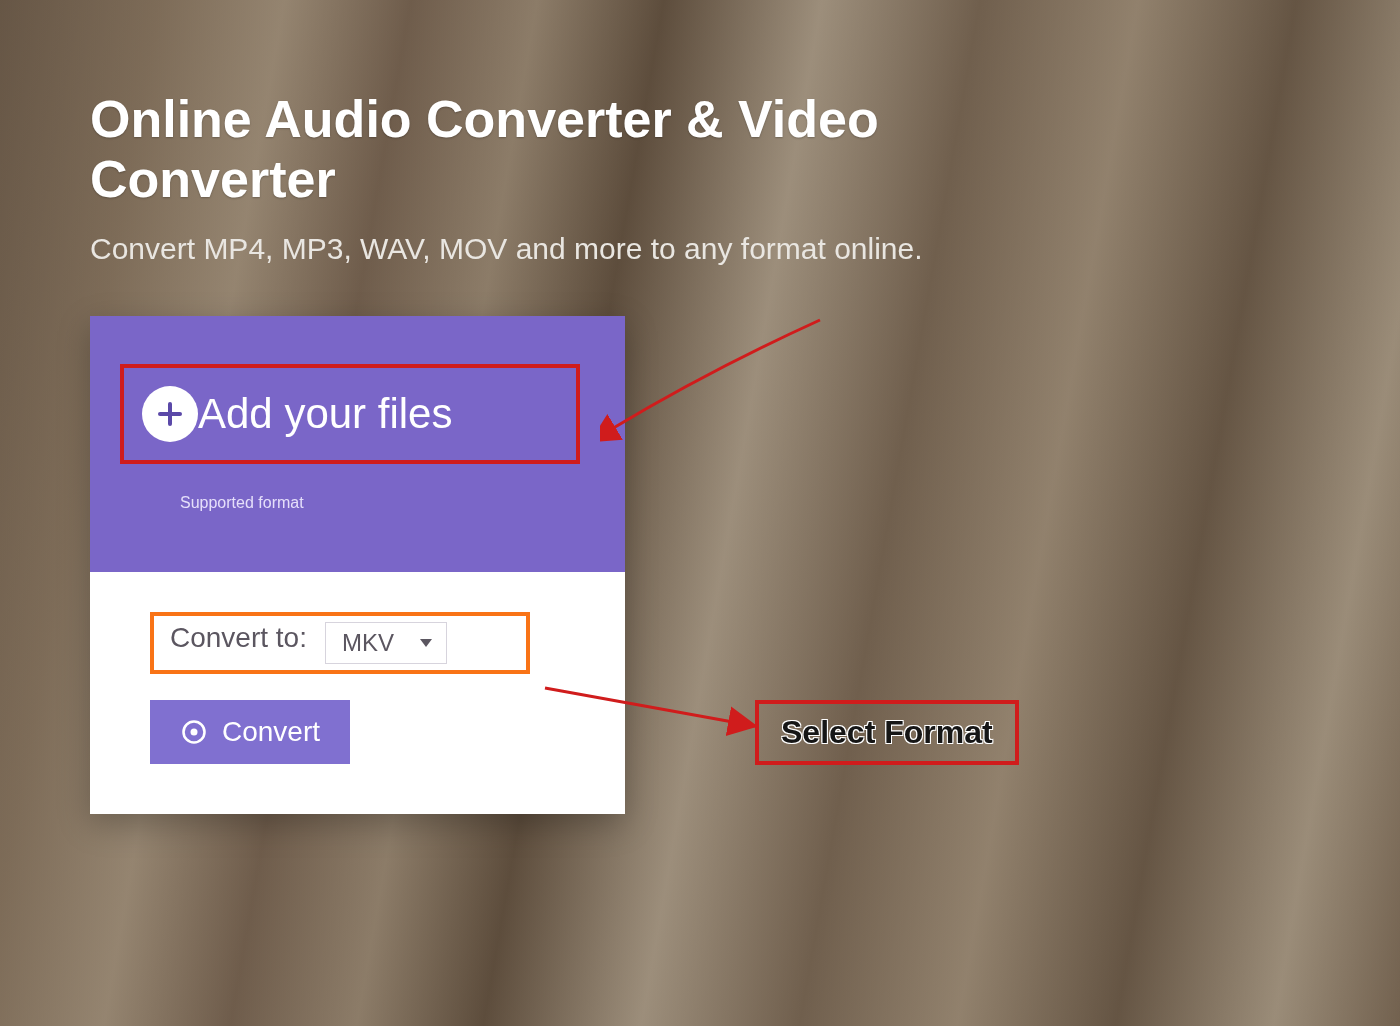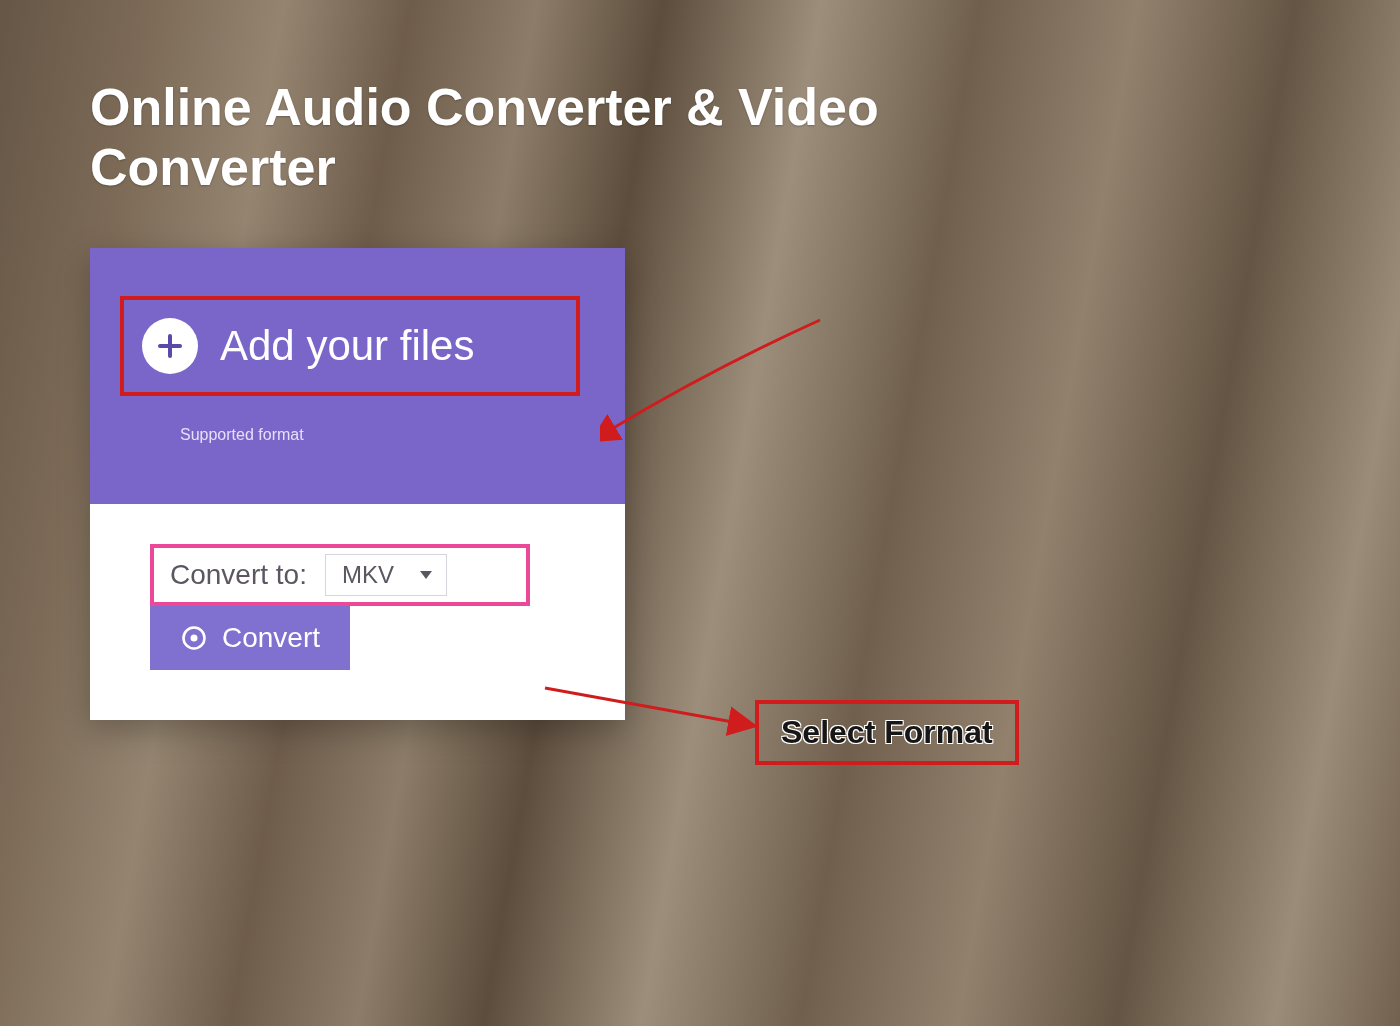--- a/index.html
+++ b/index.html
@@ -8,21 +8,21 @@
     width: 1400px; height: 1026px;
     background:
       linear-gradient(rgba(60,45,35,0.35), rgba(60,45,35,0.35)),
       linear-gradient(100deg,
         #7d6c58 0%, #a08d74 10%, #c4b399 18%, #8a7661 26%,
         #b7a68d 34%, #6f5e4a 42%, #d0c2aa 52%, #8c7a64 62%,
         #bfae94 72%, #7b6a55 82%, #cdbfa6 92%, #8f7d66 100%);
     filter: blur(0.5px);
     position: relative;
   }
-  .content { position: absolute; left: 90px; top: 78px; right: 60px; }
+  .content { position: absolute; left: 90px; top: 90px; right: 60px; }
   .title {
     color: #ffffff;
     font-size: 52px;
     font-weight: 700;
     line-height: 1.15;
     max-width: 820px;
     text-shadow: 0 1px 2px rgba(0,0,0,0.25);
   }
   .subtitle {
     margin-top: 22px;
@@ -36,21 +36,20 @@
     box-shadow: 0 10px 30px rgba(0,0,0,0.25);
   }
   .panel-top {
     background: #7a66c8;
     padding: 48px 30px 60px 30px;
     position: relative;
   }
   .add-row {
     display: flex;
     align-items: center;
-    gap: 22px;
     border: 4px solid #d01c1c;
     padding: 18px 24px 18px 18px;
     width: 460px;
   }
   .plus-badge {
     width: 56px; height: 56px; border-radius: 50%;
     background: #ffffff; color: #5b49a8;
     display: flex; align-items: center; justify-content: center;
     flex: 0 0 56px;
   }
@@ -58,33 +57,34 @@
   .add-label { color: #ffffff; font-size: 42px; font-weight: 500; }
   .supported {
     margin-top: 30px; margin-left: 60px;
     color: #efeaff; font-size: 16px; opacity: 0.92;
   }
   .panel-bottom {
     background: #ffffff;
     padding: 40px 30px 50px 60px;
   }
   .convert-row {
-    display: flex; align-items: center; gap: 18px;
-    border: 4px solid #ec4899;
+    display: flex; align-items: flex-start; gap: 18px;
+    border: 4px solid #f97316;
     padding: 6px 12px 6px 16px;
     width: 380px;
   }
   .convert-label { color: #5b5660; font-size: 28px; }
   .format-select {
     display: flex; align-items: center; gap: 26px;
     border: 1px solid #d7d4dd; padding: 6px 14px 6px 16px;
     color: #5b5660; font-size: 24px; background: #fff;
   }
   .caret { width: 0; height: 0; border-left: 6px solid transparent; border-right: 6px solid transparent; border-top: 8px solid #5b5660; }
   .convert-btn {
+    margin-top: 26px;
     display: inline-flex; align-items: center; gap: 14px;
     background: #8070d0; color: #fff;
     padding: 16px 30px; font-size: 28px; font-weight: 500;
     border: none; cursor: pointer;
   }
   .convert-btn svg { width: 28px; height: 28px; }
 
   .arrow1 { position: absolute; left: 600px; top: 310px; pointer-events: none; }
   .arrow2 { position: absolute; left: 540px; top: 668px; pointer-events: none; }
   .callout {
@@ -94,20 +94,21 @@
     text-shadow: 1px 1px 0 #fff, -1px -1px 0 #fff, 1px -1px 0 #fff, -1px 1px 0 #fff;
   }
 </style>
 </head>
 <body>
 
 <div class="bg">
   <div class="content">
 
     <h1 class="title">Online Audio Converter &amp; Video Converter</h1>
+    <p class="subtitle">Convert MP4, MP3, WAV, MOV and more to any format online.</p>
 
     <div class="panel">
       <div class="panel-top">
         <div class="add-row">
           <span class="plus-badge">
             <svg viewBox="0 0 24 24" fill="none" stroke="currentColor" stroke-width="3.2" stroke-linecap="round">
               <line x1="12" y1="4" x2="12" y2="20"></line>
                 <line x1="4" y1="12" x2="20" y2="12"></line>
             </svg>
           </span>

